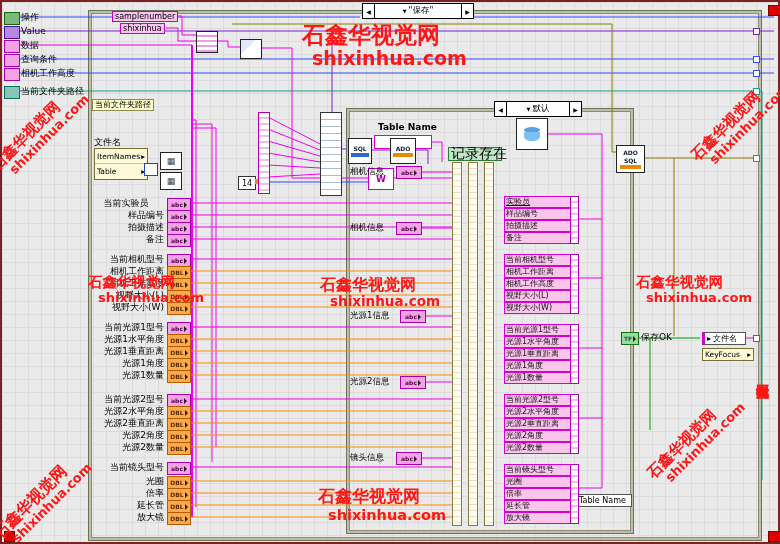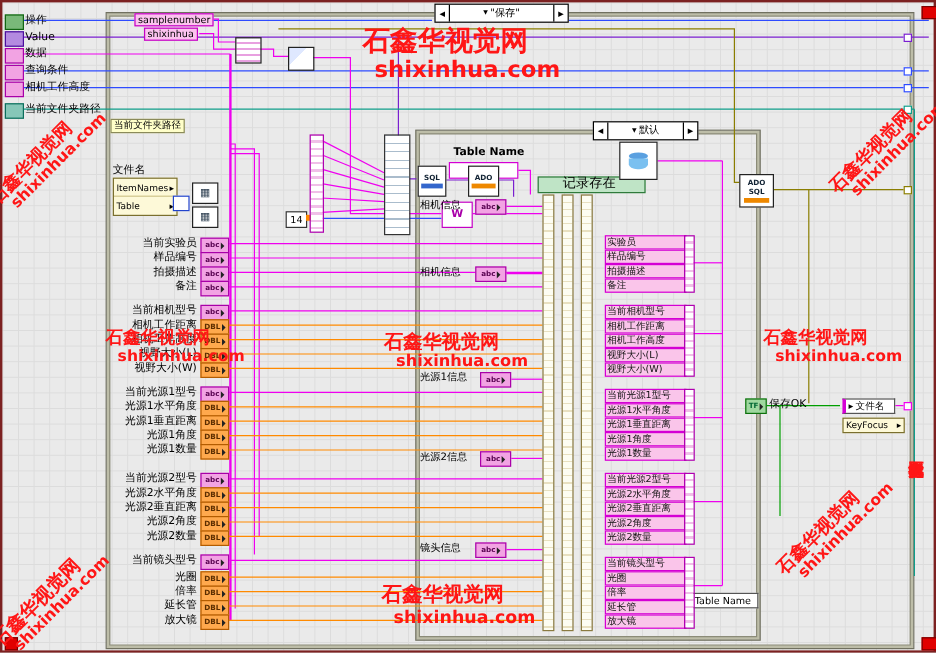--- a/index.html
+++ b/index.html
@@ -28,21 +28,21 @@
   .k-path{background:#86c7b8;border-color:#0c6e5c}
   .rbox{background:#fac5ea;border:1px solid #d400d4;font-size:8px;line-height:8px;color:#111;
       padding:0 1px;white-space:nowrap;overflow:hidden;display:flex;align-items:center}
   .bar{background:repeating-linear-gradient(180deg,#fff 0 4px,#f0bfe8 4px 6px);border:1px solid #b000b0}
   .bundle{background:repeating-linear-gradient(180deg,#fdfdf2 0 5px,#e8e0c0 5px 6px);border:1px solid #8a7a40}
   .selector{background:#fff;border:1px solid #000;display:flex;align-items:stretch;z-index:4;font-size:9px}
   .selbtn{width:11px;display:flex;align-items:center;justify-content:center;font-size:6px}
   .sellabel{flex:1;display:flex;align-items:center;justify-content:center;gap:2px;font-size:8.5px}
   .freelabel{background:#fcc3ef;border:1px solid #c400c4;font-size:8px;line-height:9px;padding:0 2px;white-space:nowrap}
   .ylabel{background:#ffffc9;border:1px solid #8a8a5a;font-size:8px;line-height:10px;padding:0 2px;white-space:nowrap}
-  .glabel{background:#bfe4c6;border:1px solid #2f7a3b;font-size:11px;line-height:10px;padding:0 20px;white-space:nowrap}
+  .glabel{background:#bfe4c6;border:1px solid #2f7a3b;font-size:14px;line-height:10px;padding:0 2px;white-space:nowrap}
   .prop{background:#fdf9d8;border:1px solid #7a6f2e;font-size:7.5px}
   .prow{display:flex;justify-content:space-between;align-items:center;padding:0 2px;height:14px;border-bottom:1px solid #cfc58a}
   .prow:last-child{border-bottom:none}
   .local{background:#fff;border:1px solid #555;border-left:3px solid #d400d4;font-size:8px;
       display:flex;align-items:center;gap:2px;padding:0 2px;white-space:nowrap}
   .prop1{background:#fdf9d8;border:1px solid #7a6f2e;font-size:7.5px;display:flex;align-items:center;
       justify-content:space-between;padding:0 2px}
   .icon{background:#fff;border:1px solid #222;display:flex;flex-direction:column;align-items:center;
       justify-content:center;font-size:6px;font-weight:bold;color:#123;gap:1px}
   .ibar{width:80%;height:4px}
@@ -299,21 +299,21 @@
     <span class="l2" style="font-size:13px">shixinhua.com</span>
   </div>
   <div class="a wm" style="left:642px;top:468px;transform:rotate(-45deg);transform-origin:0 0">
     <span class="l1" style="font-size:15px">石鑫华视觉网</span>
     <span class="l2" style="font-size:13px">shixinhua.com</span>
   </div>
   <div class="a wm" style="left:752px;top:372px;writing-mode:vertical-rl;font-size:13px">
     <span>石鑫华视觉网</span>
   </div>
 
-<div class="a lbl" style="left: 86px; top: 196px; width: 76px;">当前实验员</div>
+<div class="a lbl" style="left: 86px; top: 196px; width: 76px; text-align: center;">当前实验员</div>
     <div class="a term t-abc" style="left: 165px; top: 196px; width: 22px; height: 11px;">abc</div>
     <div class="a lbl" style="left: 86px; top: 208px; width: 76px;">样品编号</div>
     <div class="a term t-abc" style="left: 165px; top: 208px; width: 22px; height: 11px;">abc</div>
     <div class="a lbl" style="left: 86px; top: 220px; width: 76px;">拍摄描述</div>
     <div class="a term t-abc" style="left: 165px; top: 220px; width: 22px; height: 11px;">abc</div>
     <div class="a lbl" style="left: 86px; top: 232px; width: 76px;">备注</div>
     <div class="a term t-abc" style="left: 165px; top: 232px; width: 22px; height: 11px;">abc</div>
     <div class="a lbl" style="left: 86px; top: 252px; width: 76px;">当前相机型号</div>
     <div class="a term t-abc" style="left: 165px; top: 252px; width: 22px; height: 11px;">abc</div>
     <div class="a lbl" style="left: 86px; top: 264px; width: 76px;">相机工作距离</div>
@@ -347,21 +347,21 @@
     <div class="a lbl" style="left: 86px; top: 460px; width: 76px;">当前镜头型号</div>
     <div class="a term t-abc" style="left: 165px; top: 460px; width: 22px; height: 11px;">abc</div>
     <div class="a lbl" style="left: 86px; top: 474px; width: 76px;">光圈</div>
     <div class="a term t-dbl" style="left: 165px; top: 474px; width: 22px; height: 11px;">DBL</div>
     <div class="a lbl" style="left: 86px; top: 486px; width: 76px;">倍率</div>
     <div class="a term t-dbl" style="left: 165px; top: 486px; width: 22px; height: 11px;">DBL</div>
     <div class="a lbl" style="left: 86px; top: 498px; width: 76px;">延长管</div>
     <div class="a term t-dbl" style="left: 165px; top: 498px; width: 22px; height: 11px;">DBL</div>
     <div class="a lbl" style="left: 86px; top: 510px; width: 76px;">放大镜</div>
     <div class="a term t-dbl" style="left: 165px; top: 510px; width: 22px; height: 11px;">DBL</div>
-    <div class="a rbox" style="left: 502px; top: 194px; width: 64px; height: 10px;">实验员</div>
+    <div class="a rbox" style="left: 502px; top: 194px; width: 64px; height: 10px; text-decoration: underline;">实验员</div>
     <div class="a rbox" style="left: 502px; top: 206px; width: 64px; height: 10px;">样品编号</div>
     <div class="a rbox" style="left: 502px; top: 218px; width: 64px; height: 10px;">拍摄描述</div>
     <div class="a rbox" style="left: 502px; top: 230px; width: 64px; height: 10px;">备注</div>
     <div class="a rbox" style="left: 502px; top: 252px; width: 64px; height: 10px;">当前相机型号</div>
     <div class="a rbox" style="left: 502px; top: 264px; width: 64px; height: 10px;">相机工作距离</div>
     <div class="a rbox" style="left: 502px; top: 276px; width: 64px; height: 10px;">相机工作高度</div>
     <div class="a rbox" style="left: 502px; top: 288px; width: 64px; height: 10px;">视野大小(L)</div>
     <div class="a rbox" style="left: 502px; top: 300px; width: 64px; height: 10px;">视野大小(W)</div>
     <div class="a rbox" style="left: 502px; top: 322px; width: 64px; height: 10px;">当前光源1型号</div>
     <div class="a rbox" style="left: 502px; top: 334px; width: 64px; height: 10px;">光源1水平角度</div>

